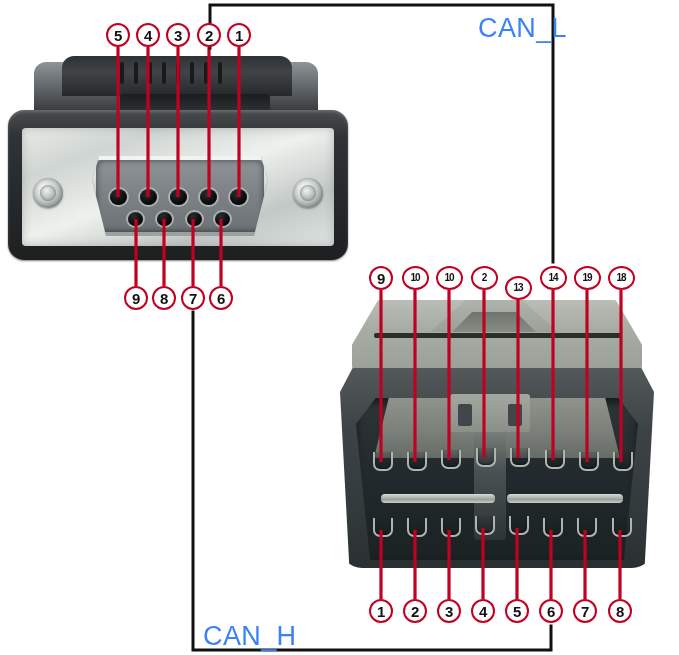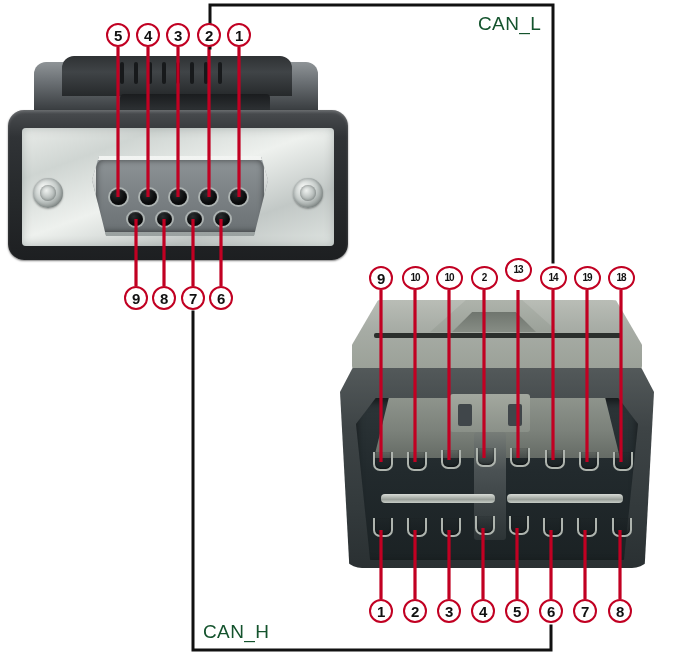--- a/index.html
+++ b/index.html
@@ -135,21 +135,21 @@
     background:#ffffff;border:2px solid #c10022;
     color:#111;font-size:15px;font-weight:bold;
     display:flex;align-items:center;justify-content:center;
     line-height:1;letter-spacing:-0.5px;
     box-sizing:border-box;
   }
   .cal.wide{width:27px;height:24px;font-size:10px;letter-spacing:-1px;}
 
   
   .siglabel{
-    position:absolute;color:#14532d;font-size:19px;letter-spacing:.4px;
+    position:absolute;color:#3b82f6;font-size:27px;letter-spacing:.4px;
     font-family:"Liberation Sans", sans-serif;white-space:nowrap;
   }
 </style>
 </head>
 <body>
 
 <div id="stage">
 
   <div class="db9">
     <div class="db9-backshell"></div>
@@ -260,21 +260,21 @@
       <div class="cal" style="left: 197px; top: 23px;">2</div>
       <div class="cal" style="left: 227px; top: 23px;">1</div>
       <div class="cal" style="left: 124px; top: 286px;">9</div>
       <div class="cal" style="left: 152px; top: 286px;">8</div>
       <div class="cal" style="left: 181px; top: 286px;">7</div>
       <div class="cal" style="left: 209px; top: 286px;">6</div>
       <div class="cal" style="left: 369px; top: 266px;">9</div>
       <div class="cal wide" style="left: 401.5px; top: 266px;">10</div>
       <div class="cal wide" style="left: 435.5px; top: 266px;">10</div>
       <div class="cal wide" style="left: 470.5px; top: 266px;">2</div>
-      <div class="cal wide" style="left: 504.5px; top: 258px;">13</div>
+      <div class="cal wide" style="left: 504.5px; top: 276px;">13</div>
       <div class="cal wide" style="left: 539.5px; top: 266px;">14</div>
       <div class="cal wide" style="left: 573.5px; top: 266px;">19</div>
       <div class="cal wide" style="left: 607.5px; top: 266px;">18</div>
       <div class="cal" style="left: 369px; top: 599px;">1</div>
       <div class="cal" style="left: 403px; top: 599px;">2</div>
       <div class="cal" style="left: 437px; top: 599px;">3</div>
       <div class="cal" style="left: 471px; top: 599px;">4</div>
       <div class="cal" style="left: 505px; top: 599px;">5</div>
       <div class="cal" style="left: 539px; top: 599px;">6</div>
       <div class="cal" style="left: 573px; top: 599px;">7</div>

